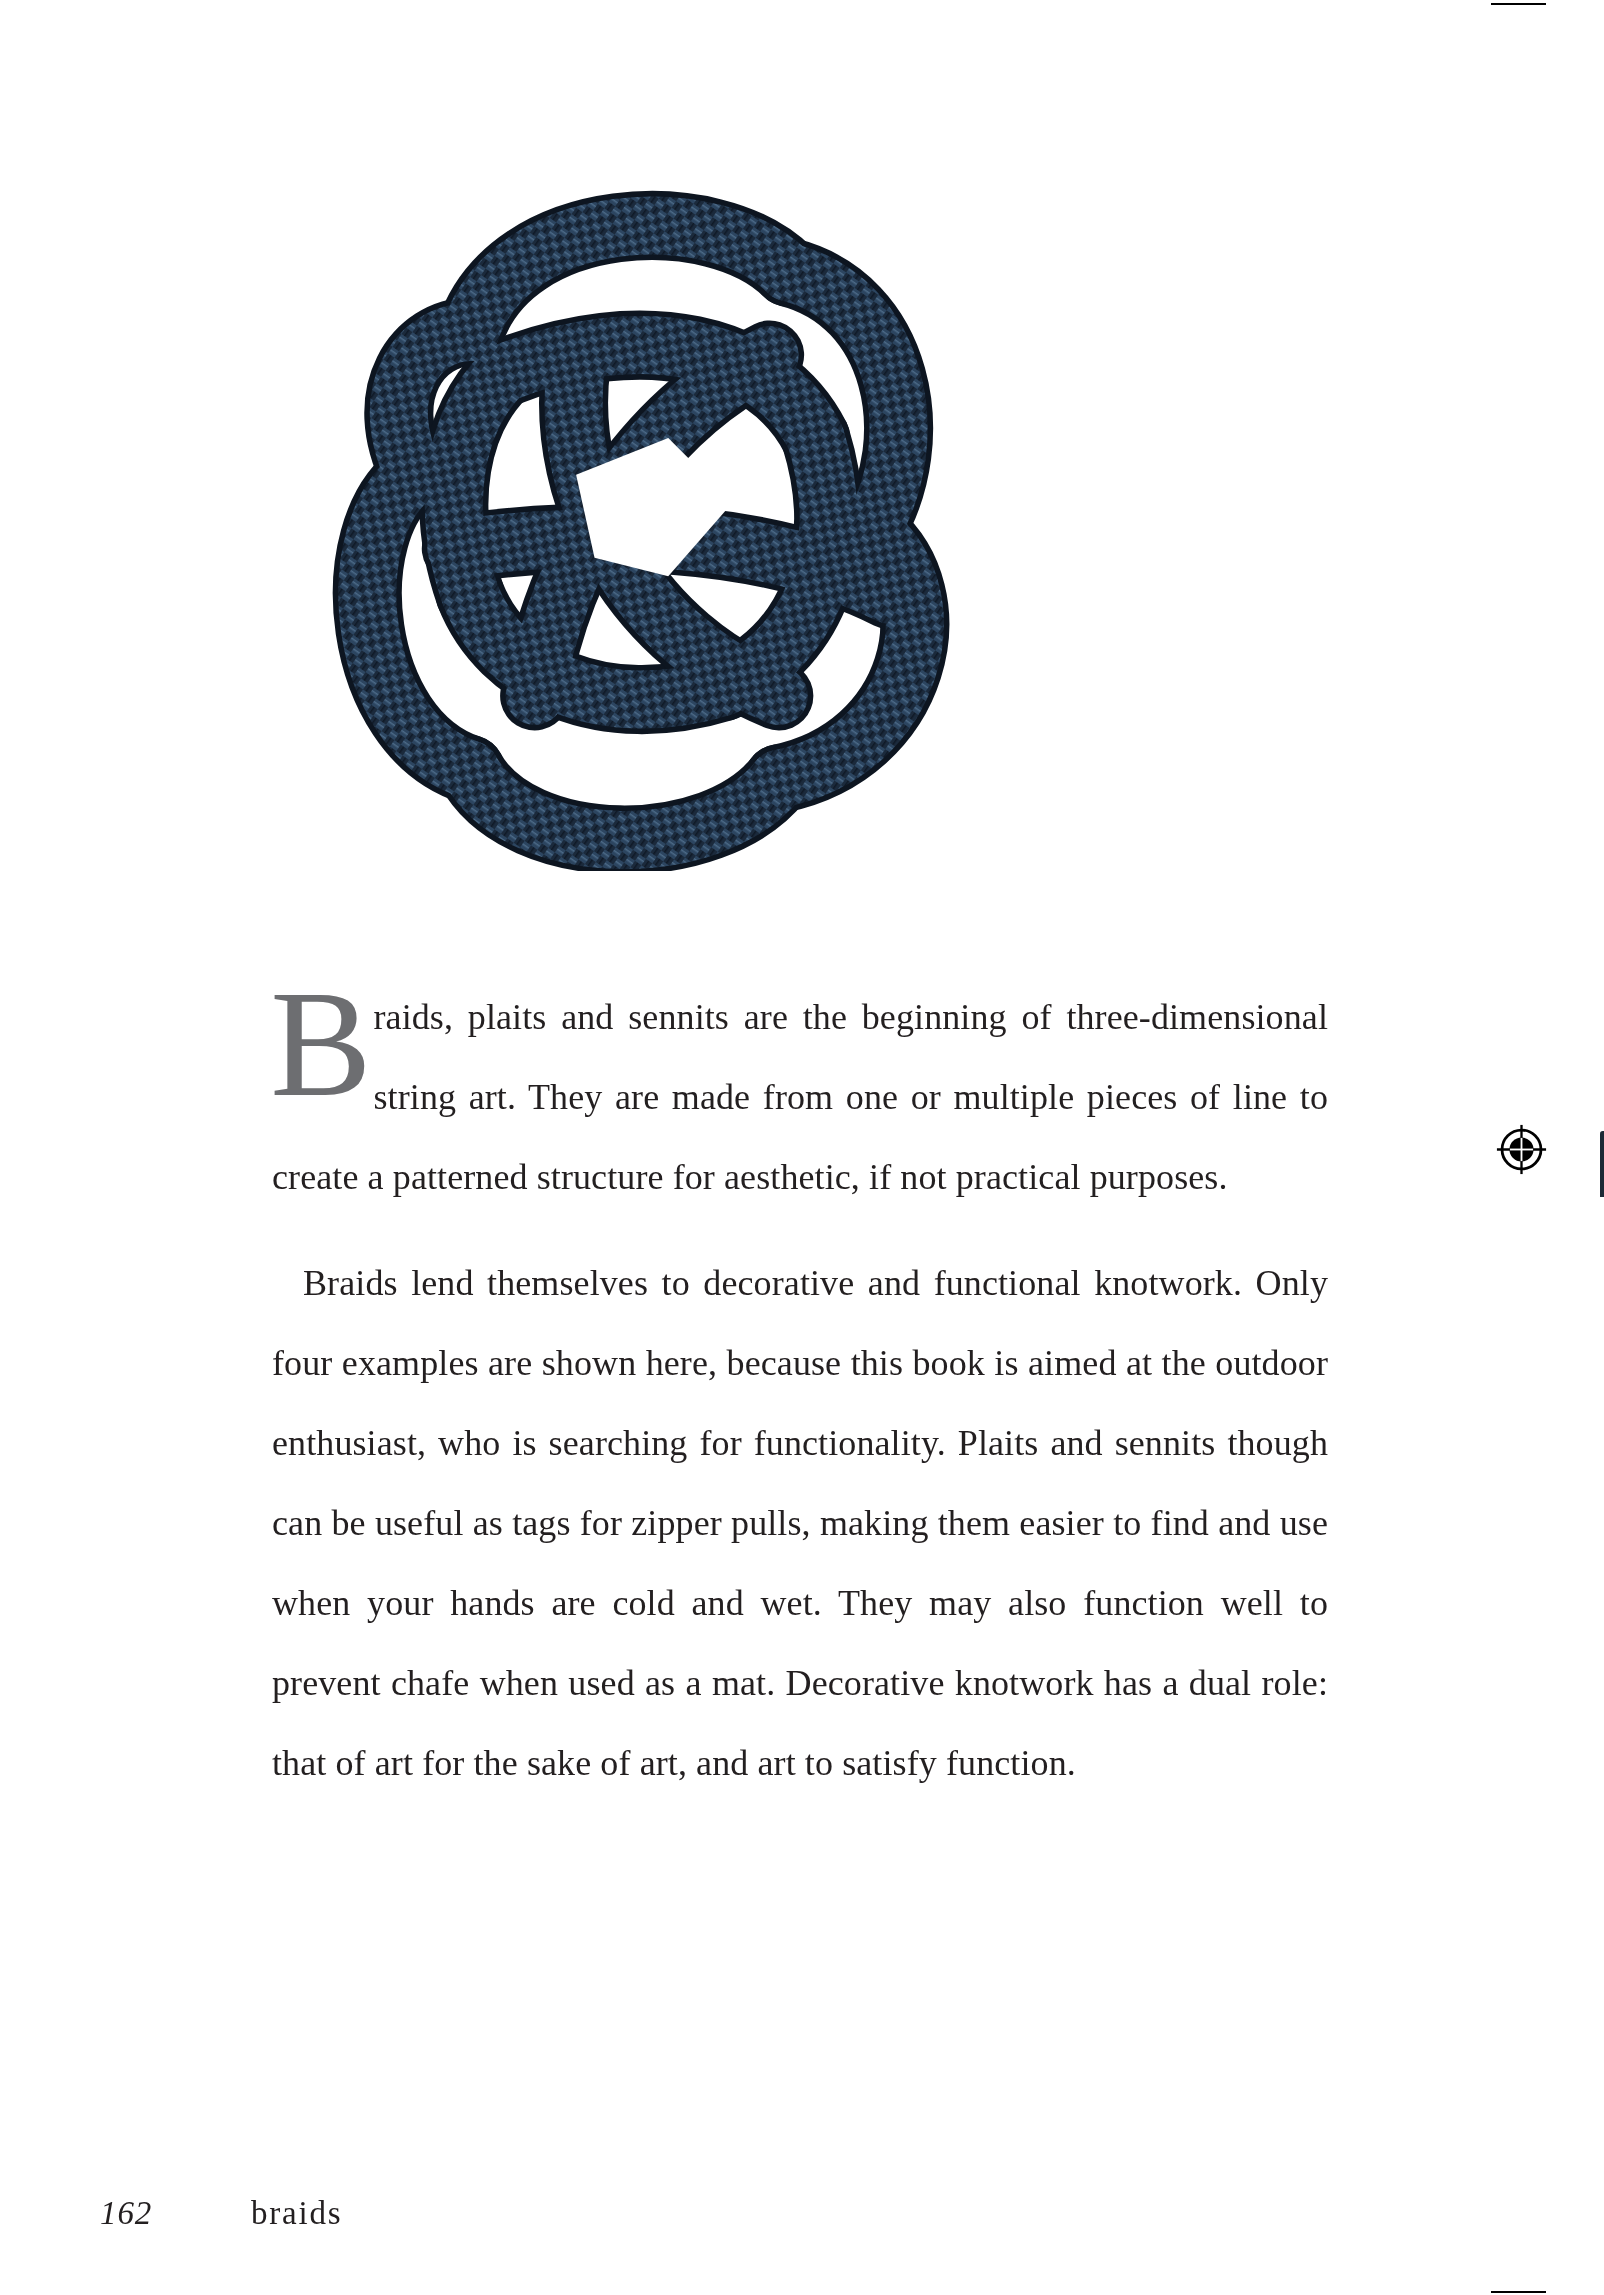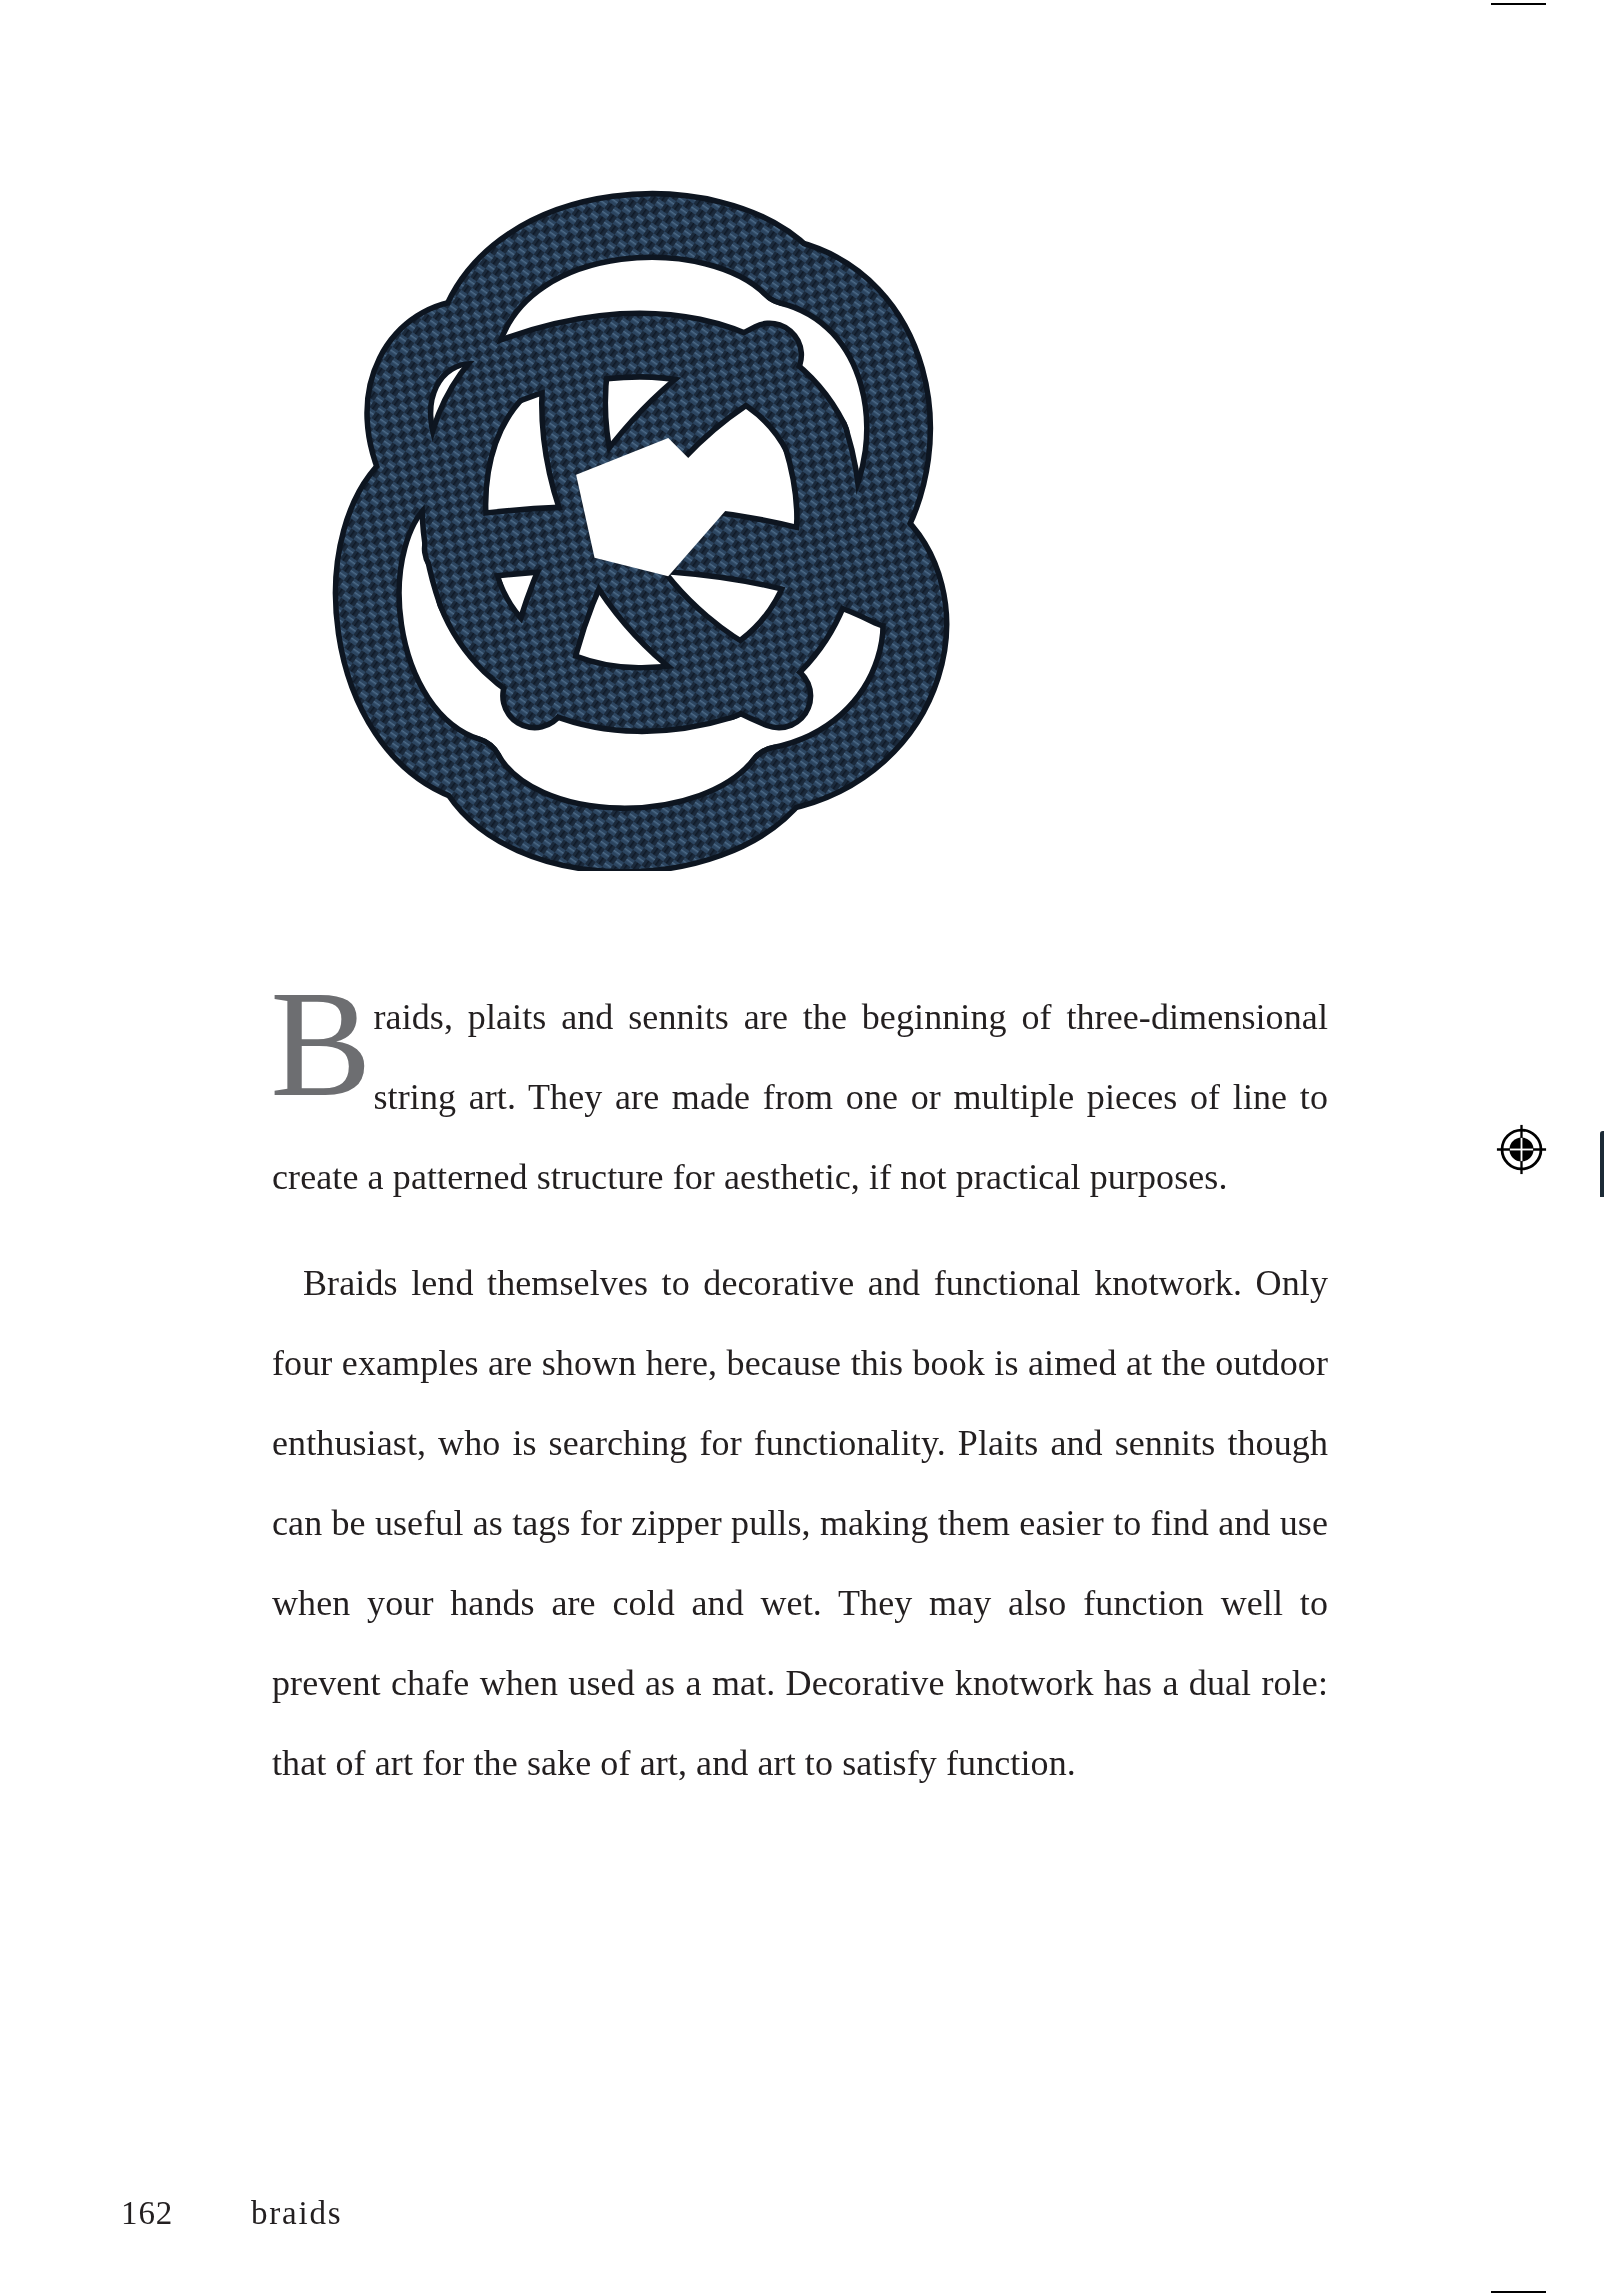--- a/index.html
+++ b/index.html
@@ -19,21 +19,21 @@
   .para + .para { margin-top: 26px; }
   .para-2 { text-indent: 31px; }
   .drop-cap { float: left; font-size: 152px; line-height: 115px; color: #6d6e71;
               margin: 10px 1.8px 0 -1.8px; padding: 0; height: 115px; }
 
   .reg-mark { position: absolute; left: 1496px; top: 1124px; width: 51px; height: 51px; }
   .edge-sliver { position: absolute; left: 1600px; top: 1131px; width: 3.7px; height: 66px;
                  background: #1c2a36; border-radius: 2.8px 0 0 0; }
 
   .folio { position: absolute; top: 2193px; font-size: 33px; line-height: 41px; color: #231f20; }
-  .folio-number { left: 121px; letter-spacing: 0.9px; }
+  .folio-number { left: 100px; letter-spacing: 0.9px; font-style: italic; }
   .folio-section { left: 251px; letter-spacing: 1.8px; text-align: center; }
 </style>
 </head>
 <body>
 
 <div class="trim-mark trim-top"></div>
 <div class="trim-mark trim-bottom"></div>
 
 <div class="knot-figure">
   <svg viewBox="0 0 1380 1500" xmlns="http://www.w3.org/2000/svg">

